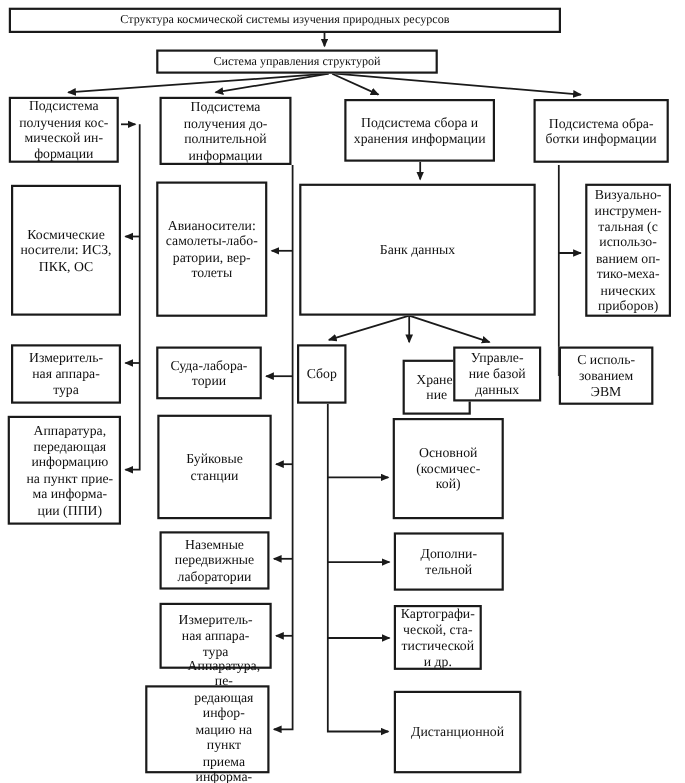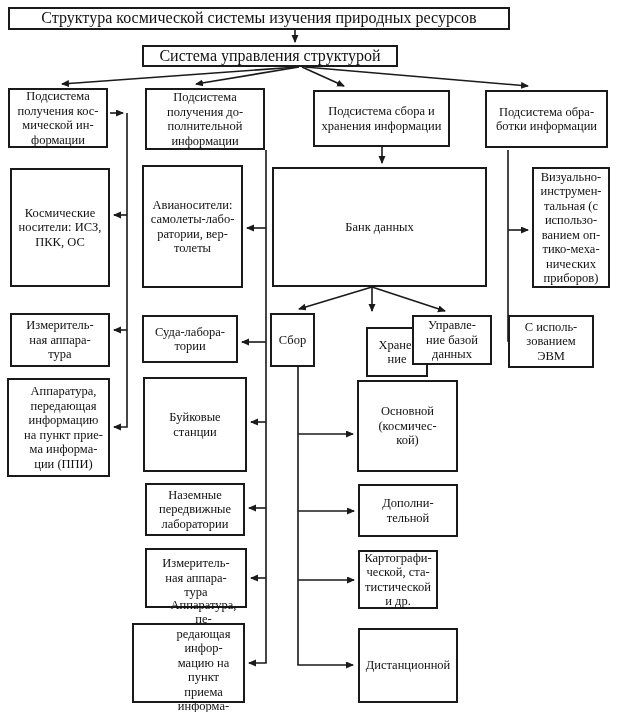--- a/index.html
+++ b/index.html
@@ -28,21 +28,21 @@
     display: flex;
     align-items: center;
     justify-content: center;
     text-align: center;
     white-space: pre-line;
     font-size: 12.5px;
     line-height: 1.16;
     padding: 1px 2px;
   }
   .box.title {
-    font-size: 16px;
+    font-size: 11px;
   }
 </style>
 </head>
 <body>
 
 <div id="diagram">
 
   <svg id="wires" width="623" height="712" viewBox="0 0 623 712">
     <defs>
       <marker id="arr" markerWidth="9" markerHeight="8" refX="7" refY="3.5" orient="auto" markerUnits="userSpaceOnUse">
@@ -144,21 +144,21 @@
 данных</div>
   <div class="box" style="left:357px; top:380px; width:101px; height:92px;">Основной
 (космичес-
 кой)</div>
   <div class="box" style="left:358px; top:484px; width:100px; height:53px;">Дополни-
 тельной</div>
   <div class="box" style="left:358px; top:550px; width:80px; height:59px;">Картографи-
 ческой, ста-
 тистической
 и др.</div>
-  <div class="box" style="left:358px; top:628px; width:100px; height:75px;">Дистанционной</div>
+  <div class="box" style="left:358px; top:628px; width:116px; height:75px;">Дистанционной</div>
 
   <div class="box" style="left:532px; top:167px; width:78px; height:121px;">Визуально-
 инструмен-
 тальная (с
 использо-
 ванием оп-
 тико-меха-
 нических
 приборов)</div>
   <div class="box" style="left:508px; top:315px; width:86px; height:53px;">С исполь-

